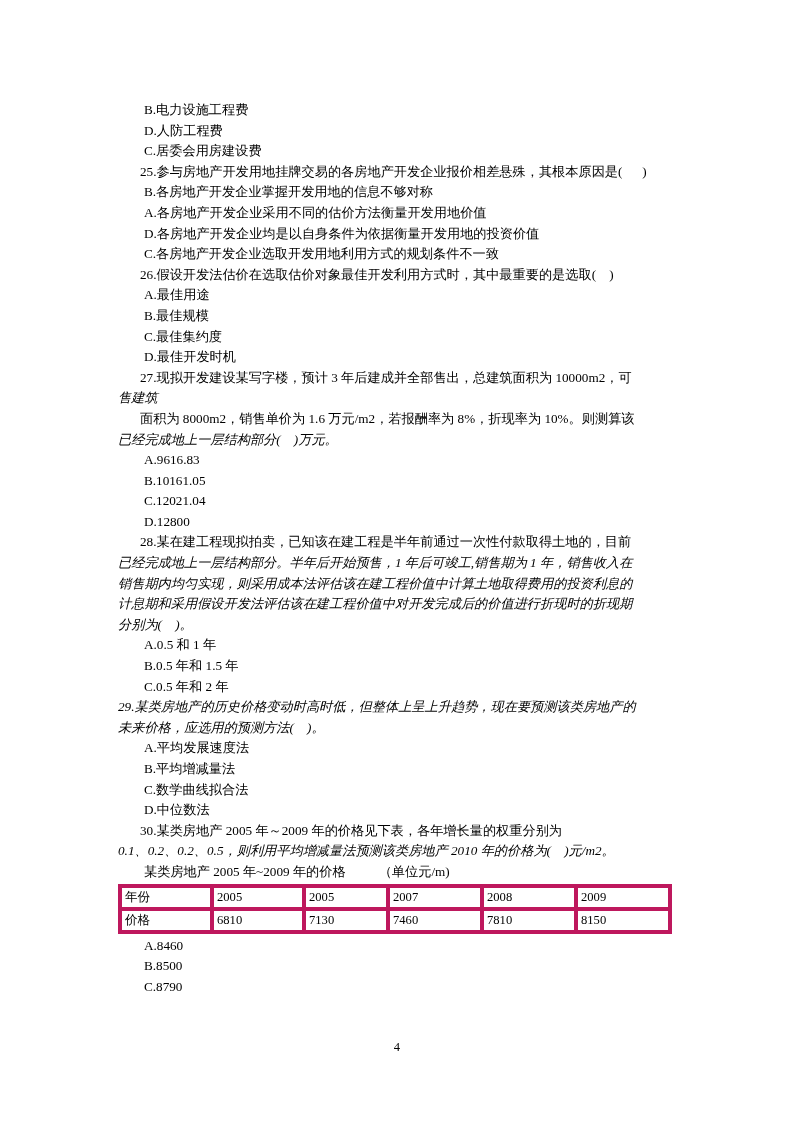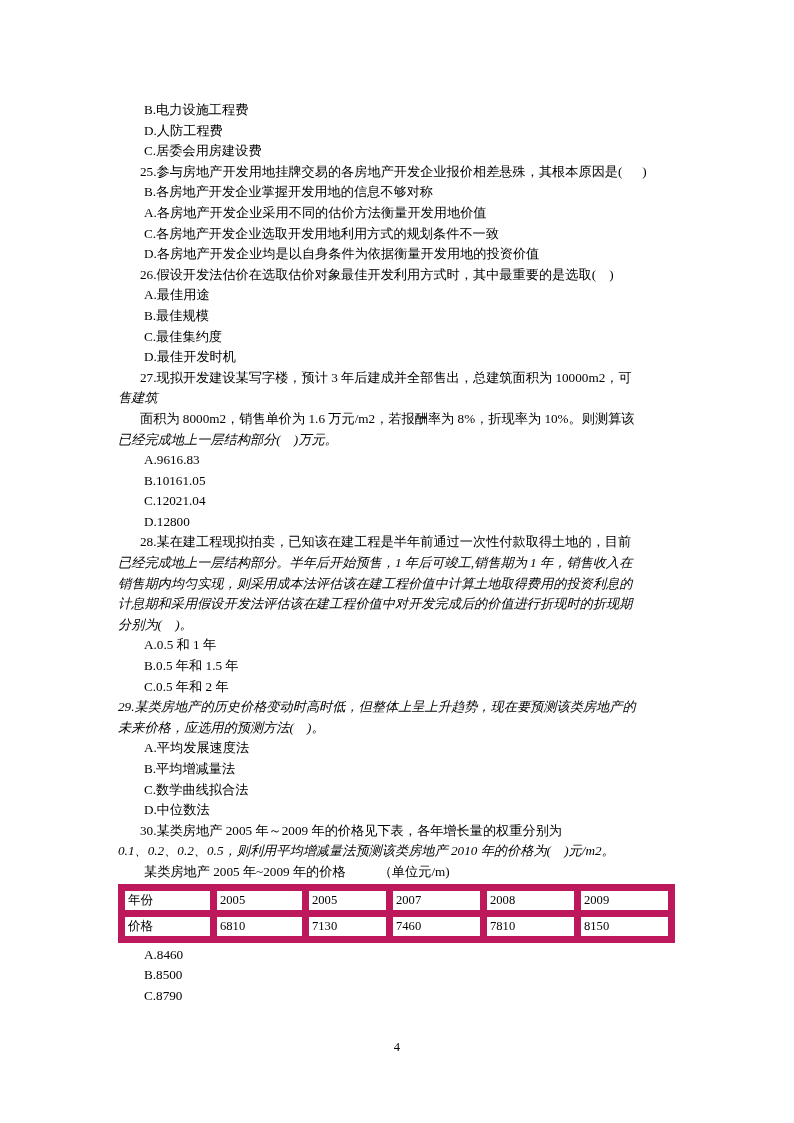--- a/index.html
+++ b/index.html
@@ -44,21 +44,21 @@
     padding-left: 26px;
     white-space: pre;
   }
   table.price-table {
     border-collapse: collapse;
     width: 550px;
     margin-top: 1px;
     table-layout: fixed;
   }
   table.price-table td {
-    border: 7px solid #be185d;
+    border: 4px solid #be185d;
     font-size: 12.6px;
     line-height: 19px;
     height: 19px;
     padding: 0 0 0 3px;
     vertical-align: middle;
     font-family: "Liberation Serif", "DejaVu Serif", serif;
     overflow: hidden;
     white-space: nowrap;
   }
   table.price-table col.c0 { width: 92px; }
@@ -85,22 +85,22 @@
 <div id="page">
   <div class="content">
 
     <div class="line indent-opt">B.电力设施工程费</div>
     <div class="line indent-opt">D.人防工程费</div>
     <div class="line indent-opt">C.居委会用房建设费</div>
 
     <div class="line indent-q">25.参与房地产开发用地挂牌交易的各房地产开发企业报价相差悬殊，其根本原因是(      )</div>
     <div class="line indent-opt">B.各房地产开发企业掌握开发用地的信息不够对称</div>
     <div class="line indent-opt">A.各房地产开发企业采用不同的估价方法衡量开发用地价值</div>
+    <div class="line indent-opt">D.各房地产开发企业均是以自身条件为依据衡量开发用地的投资价值</div>
     <div class="line indent-opt">C.各房地产开发企业选取开发用地利用方式的规划条件不一致</div>
-    <div class="line indent-opt">D.各房地产开发企业均是以自身条件为依据衡量开发用地的投资价值</div>
 
     <div class="line indent-q">26.假设开发法估价在选取估价对象最佳开发利用方式时，其中最重要的是选取(    )</div>
     <div class="line indent-opt">A.最佳用途</div>
     <div class="line indent-opt">B.最佳规模</div>
     <div class="line indent-opt">C.最佳集约度</div>
     <div class="line indent-opt">D.最佳开发时机</div>
 
     <div class="line indent-q">27.现拟开发建设某写字楼，预计 3 年后建成并全部售出，总建筑面积为 10000m2，可</div>
     <div class="line flush">售建筑</div>
     <div class="line indent-q">面积为 8000m2，销售单价为 1.6 万元/m2，若报酬率为 8%，折现率为 10%。则测算该</div>

